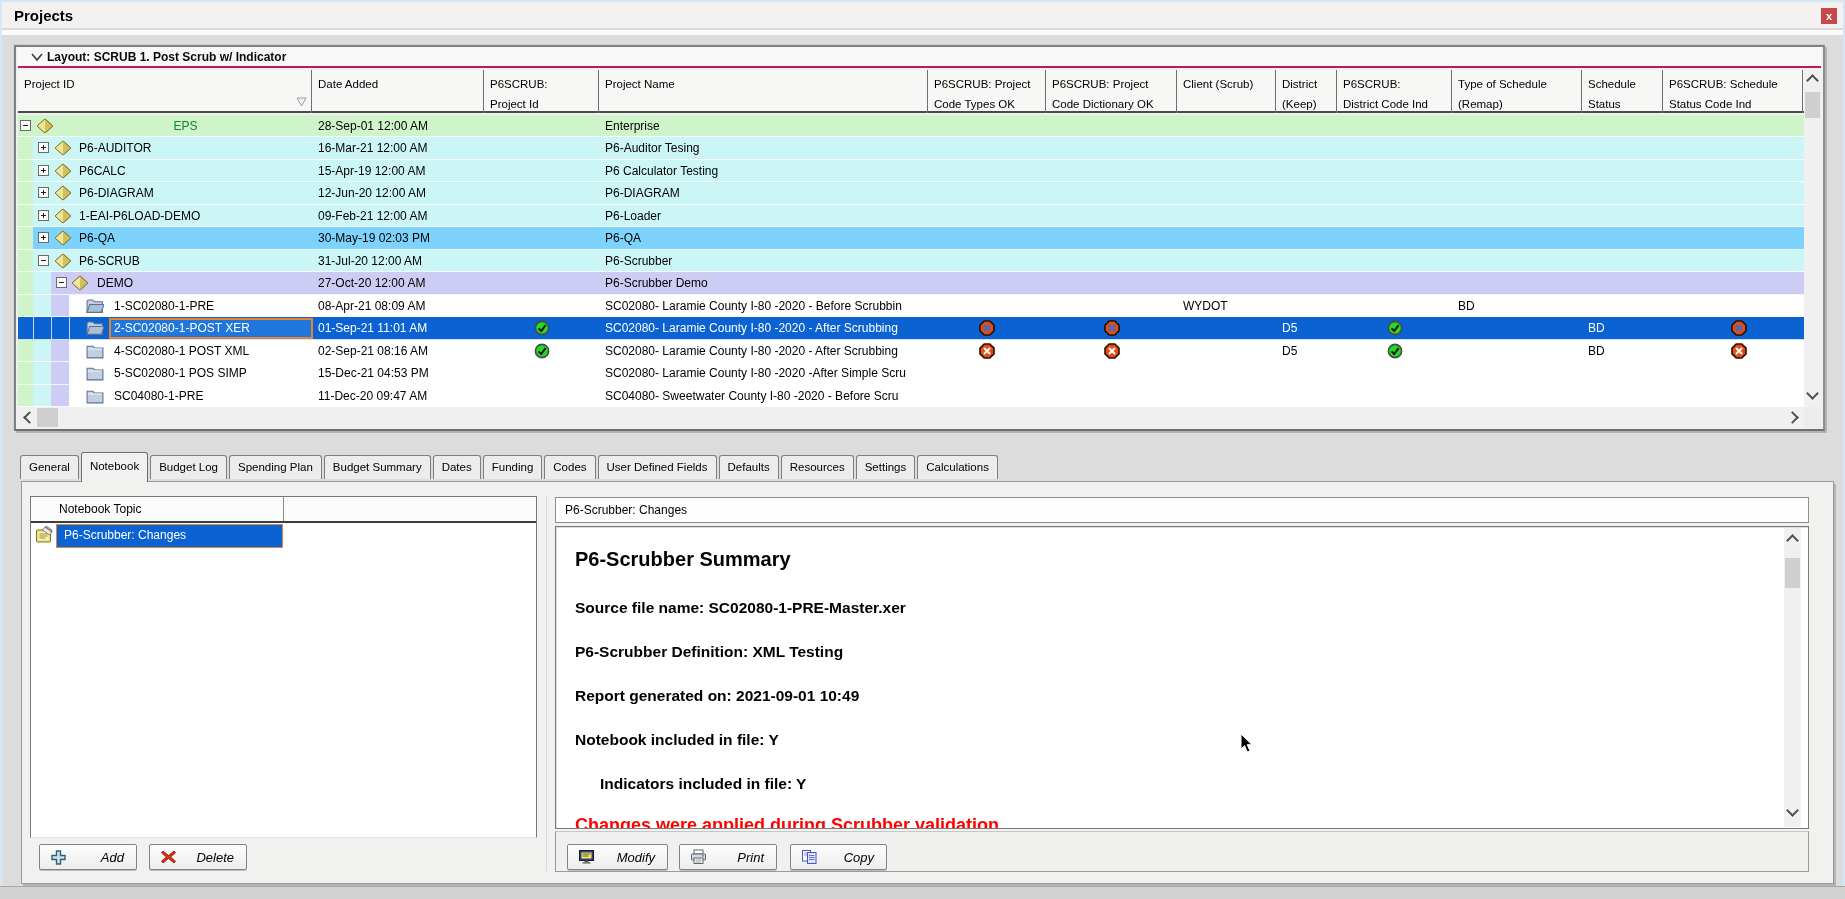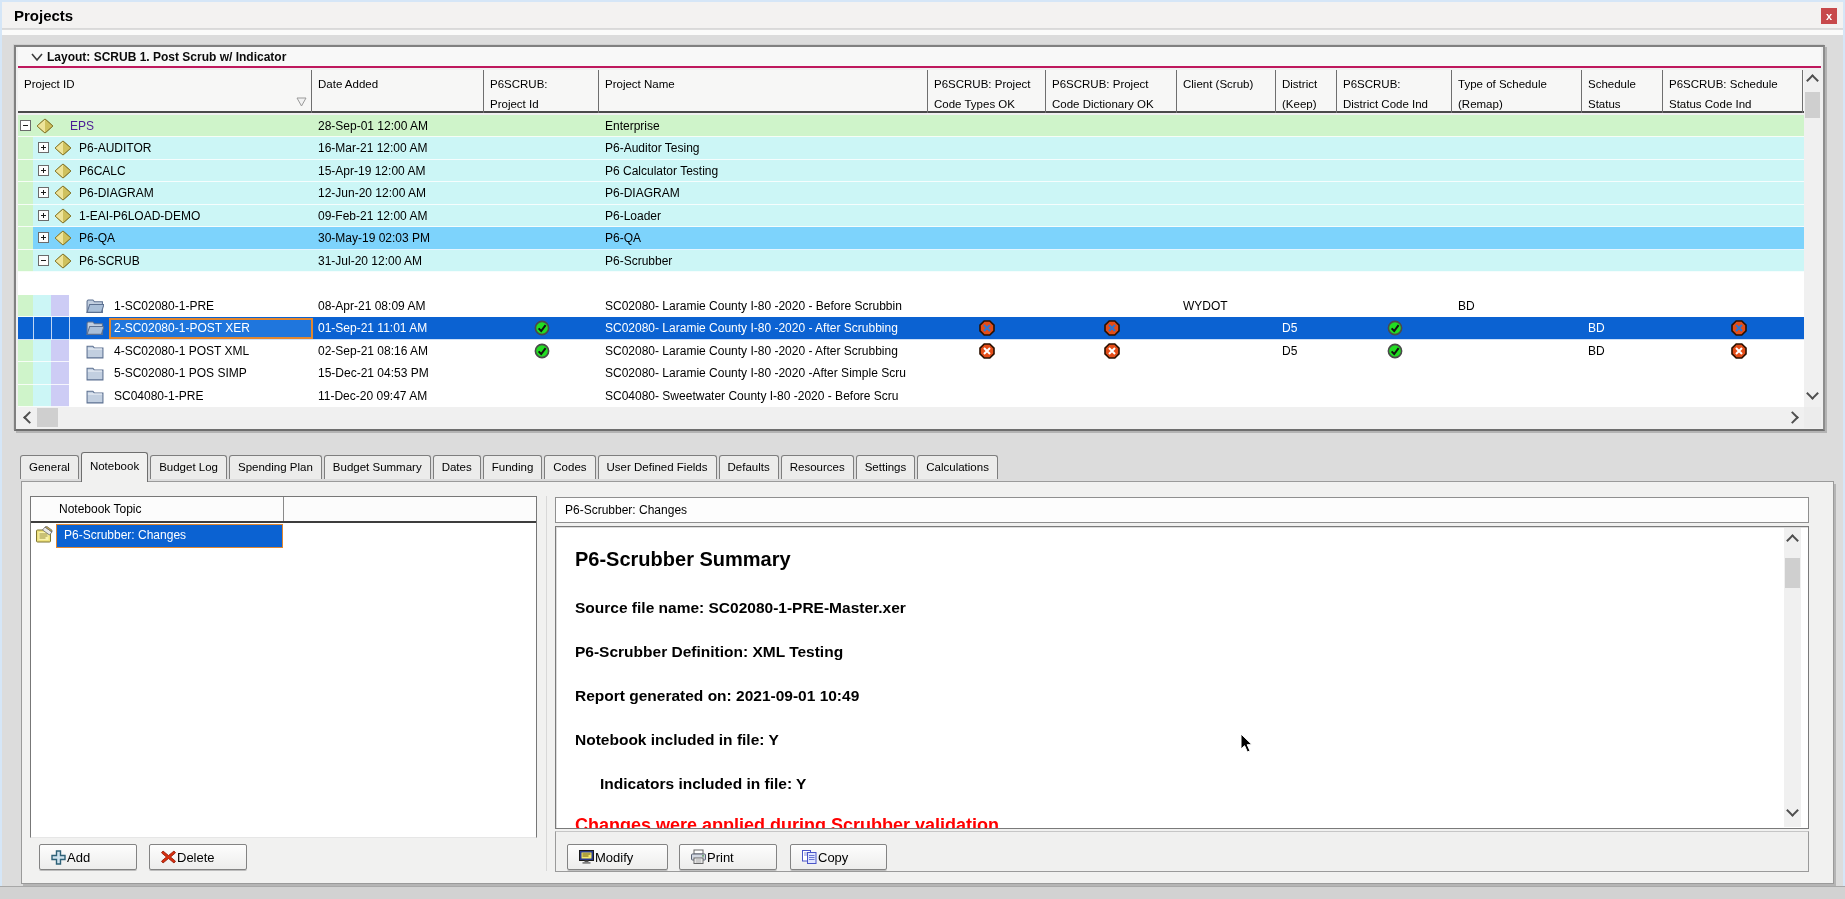--- a/index.html
+++ b/index.html
@@ -62,21 +62,21 @@
   .topichead { position:absolute; left:0; top:0; width:100%; height:26px; background:#fcfcfc; border-bottom:2px solid #3d3d3d; }
   .topichead .t { position:absolute; left:8px; top:5px; font-size:12px; color:#000;margin-left:20px; }
   .topichead .colsep { position:absolute; left:252px; top:0; width:1px; height:100%; background:#8a8a8a; }
   .topicrow { position:absolute; left:0; top:27px; width:100%; height:24px; }
   .topicrow .ticon { position:absolute; left:3px; top:2px; width:20px; height:19px; }
   .topicrow .tsel { position:absolute; left:25px; top:0px; width:227px; height:24px; background:#0b62d2; border:1px solid #e2872f; }
   .topicrow .tlabel { position:absolute; left:33px; top:4px; font-size:12px; color:#fff; }
 
   .btn { z-index:3; position:absolute; height:26px; background:linear-gradient(#fdfdfd,#ededec); border:1px solid #838383; border-radius:2px; box-shadow:0 1px 0 #bdbdbd; font-size:13px; color:#000; display:flex; align-items:center; }
   .btn .bicon { margin-left:10px; width:17px; height:16px; flex:none; }
-  .btn .blabel { flex:1; text-align:left; padding-right:12px; }
+  .btn .blabel { flex:1; text-align:right; padding-right:12px;font-style:italic; }
 
   .dethead { z-index:3; position:absolute; left:555px; top:497px; width:1254px; height:26px; background:#fdfdfd; border:1px solid #8f8f8f; }
   .dethead .t { position:absolute; left:9px; top:5px; font-size:12px; color:#000; }
   .detbody { z-index:3; position:absolute; left:555px; top:526px; width:1254px; height:303px; background:#fff; border:1px solid #7a7a7a; box-shadow:inset 1px 1px 0 #dcdcdc; overflow:hidden; }
   .det-title { position:absolute; left:19px; top:21px; font-size:20px; font-weight:bold; color:#000; }
   .det-line { position:absolute; left:19px; font-size:15.5px; font-weight:bold; color:#000; white-space:nowrap; }
   .det-warn { position:absolute; left:19px; top:288px; font-size:18px; font-weight:bold; color:#f00; white-space:nowrap; }
   .det-vsb { left:1784px; top:528px; width:17px; height:299px; }
   .detbtns { z-index:3; position:absolute; left:555px; top:831px; width:1254px; height:41px; background:#f0f0ef; border:1px solid #9a9a9a; border-top-color:#c6c6c6; }
 
@@ -151,21 +151,21 @@
         <div class="sep"></div>
         <div class="expander" style="left: 2px;">
           <i></i>
         </div>
         <svg class="node-icon" viewBox="0 0 18 16" style="position:absolute; left:18px; top:3px;">
           <polygon points="9,1 17,8 9,15 1,8" fill="#ddd06e" stroke="#8a7d33" stroke-width="1"></polygon>
           <polygon points="9,1 1,8 9,15" fill="#eee49a"></polygon>
           <polygon points="9,1 17,8 9,15" fill="#c3b452" opacity="0.55"></polygon>
           <polygon points="9,1 17,8 9,15 1,8" fill="none" stroke="#8a7d33" stroke-width="1"></polygon>
         </svg>
-        <div class="cellt" style="left: 52px; width: 255px; color: #4c1d95; z-index: 1;">EPS</div>
+        <div class="cellt" style="left: 40px; width: 255px; color: #15803d; z-index: 1; text-align: center;">EPS</div>
         <div class="cellt" style="left: 300px; width: 165px; color: rgb(0, 0, 0);">28-Sep-01 12:00 AM</div>
         <div class="cellt" style="left: 587px; width: 322px; color: rgb(0, 0, 0);">Enterprise</div>
       </div>
       <div class="trow" style="top: 22.46px; background: rgb(204, 246, 246);">
         <div class="band" style="left: 0px; width: 15px; background: rgb(207, 244, 202);"></div>
         <div class="sep"></div>
         <div class="expander plus" style="left: 20px;">
           <i></i>
           <u></u>
         </div>
@@ -255,20 +255,37 @@
         </div>
         <svg class="node-icon" viewBox="0 0 18 16" style="position:absolute; left:36px; top:3px;">
           <polygon points="9,1 17,8 9,15 1,8" fill="#ddd06e" stroke="#8a7d33" stroke-width="1"></polygon>
           <polygon points="9,1 1,8 9,15" fill="#eee49a"></polygon>
           <polygon points="9,1 17,8 9,15" fill="#c3b452" opacity="0.55"></polygon>
           <polygon points="9,1 17,8 9,15 1,8" fill="none" stroke="#8a7d33" stroke-width="1"></polygon>
         </svg>
         <div class="cellt" style="left: 61px; width: 234px; color: rgb(0, 0, 0); z-index: 1;">P6-SCRUB</div>
         <div class="cellt" style="left: 300px; width: 165px; color: rgb(0, 0, 0);">31-Jul-20 12:00 AM</div>
         <div class="cellt" style="left: 587px; width: 322px; color: rgb(0, 0, 0);">P6-Scrubber</div>
+      </div>
+      <div class="trow" style="top: 157.22px; background: rgb(205, 204, 245);">
+        <div class="band" style="left: 0px; width: 15px; background: rgb(207, 244, 202);"></div>
+        <div class="band" style="left: 15px; width: 18px; background: rgb(204, 246, 246);"></div>
+        <div class="sep"></div>
+        <div class="expander" style="left: 38px;">
+          <i></i>
+        </div>
+        <svg class="node-icon" viewBox="0 0 18 16" style="position:absolute; left:53px; top:3px;">
+          <polygon points="9,1 17,8 9,15 1,8" fill="#ddd06e" stroke="#8a7d33" stroke-width="1"></polygon>
+          <polygon points="9,1 1,8 9,15" fill="#eee49a"></polygon>
+          <polygon points="9,1 17,8 9,15" fill="#c3b452" opacity="0.55"></polygon>
+          <polygon points="9,1 17,8 9,15 1,8" fill="none" stroke="#8a7d33" stroke-width="1"></polygon>
+        </svg>
+        <div class="cellt" style="left: 79px; width: 216px; color: rgb(0, 0, 0); z-index: 1;">DEMO</div>
+        <div class="cellt" style="left: 300px; width: 165px; color: rgb(0, 0, 0);">27-Oct-20 12:00 AM</div>
+        <div class="cellt" style="left: 587px; width: 322px; color: rgb(0, 0, 0);">P6-Scrubber Demo</div>
       </div>
       <div class="trow" style="top: 179.68px; background: rgb(255, 255, 255);">
         <div class="band" style="left: 0px; width: 15px; background: rgb(207, 244, 202);"></div>
         <div class="band" style="left: 15px; width: 18px; background: rgb(204, 246, 246);"></div>
         <div class="band" style="left: 33px; width: 18px; background: rgb(205, 204, 245);"></div>
         <div class="sep"></div>
         <svg class="node-icon" viewBox="0 0 17 15" style="position:absolute; left:68px; top:3px;">
           <path d="M1,4.5 L1,13.5 L15.5,13.5 L15.5,3.5 L8,3.5 L6.5,1.8 L2,1.8 L1,3 Z" fill="#c2cfe0" stroke="#5d7191" stroke-width="1"></path>
           <path d="M3.5,6 L17,6 L14.5,13.5 L1,13.5 Z" fill="#aabfd8" stroke="#5d7191" stroke-width="1"></path>
         </svg>

